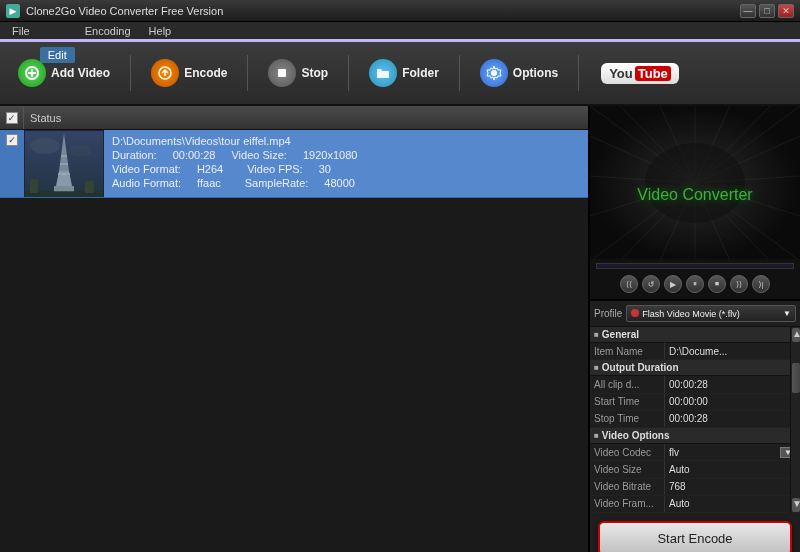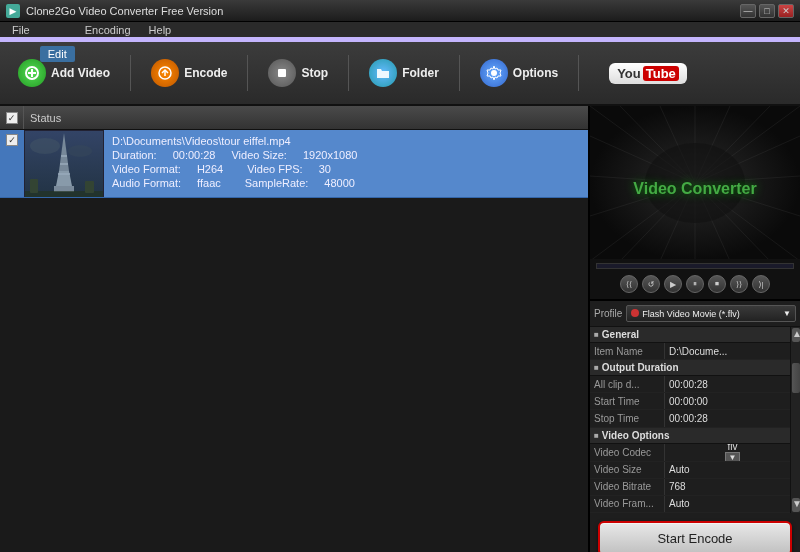--- a/index.html
+++ b/index.html
@@ -54,21 +54,21 @@
     .title-btn.close { background: linear-gradient(to bottom, #c44, #922); }
 
     
     #menu-bar {
       background: #2a2a2a;
       height: 20px;
       display: flex;
       align-items: center;
       padding: 0 4px;
       gap: 2px;
-      border-bottom: 5px solid #c4b5fd;
+      border-bottom: 3px solid #c4b5fd;
     }
     .menu-item {
       padding: 2px 8px;
       font-size: 11px;
       color: #ccc;
       cursor: pointer;
       border-radius: 2px;
     }
     .menu-item:hover, .menu-item.active {
       background: #4a7fc1;
@@ -114,21 +114,21 @@
     .btn-gear { background: radial-gradient(circle, #6af, #36c); }
     .toolbar-label { color: #eee; font-size: 12px; }
 
     
     .youtube-btn {
       background: linear-gradient(to bottom, #fff, #ddd);
       border-radius: 6px;
       padding: 3px 8px;
       display: flex; align-items: center; gap: 2px;
       cursor: pointer;
-      margin-left: 20px;
+      margin-left: 12px;
     }
     .yt-you { color: #333; font-weight: bold; font-size: 13px; }
     .yt-tube { background: #c00; color: #fff; font-weight: bold; font-size: 13px; border-radius: 3px; padding: 0 3px; }
 
     
     #main-content {
       display: flex;
       height: calc(552px - 22px - 20px - 52px);
     }
 
@@ -239,25 +239,25 @@
       border-bottom: 2px solid #000;
     }
     .preview-sunburst {
       position: absolute;
       top: 0; left: 0; right: 0; bottom: 40px;
       background: radial-gradient(ellipse at center, #222 0%, #111 50%, #000 100%);
       overflow: hidden;
     }
     .video-converter-text {
       position: absolute;
-      bottom: 61px;
+      bottom: 55px;
       left: 0; right: 0;
       text-align: center;
       font-size: 16px;
-      font-weight: bold;
+      font-weight: normal;
       color: #4a4;
       text-shadow: 0 0 8px #080;
     }
     
     .preview-bottom {
       position: absolute;
       bottom: 0;
       left: 0; right: 0;
       height: 40px;
       background: #111;
@@ -358,21 +358,20 @@
       flex: 1;
       padding: 2px 4px;
       color: #ddd;
       overflow: hidden;
       white-space: nowrap;
       display: flex; align-items: center;
     }
     .prop-value-select {
       display: flex; align-items: center; justify-content: space-between;
       width: 100%;
-      flex-direction: column;
     }
 
     
     #start-encode-btn {
       margin: 8px;
       padding: 8px 0;
       background: linear-gradient(to bottom, #e8e8e8, #c0c0c0);
       border: 2px solid #c00;
       border-radius: 6px;
       text-align: center;

